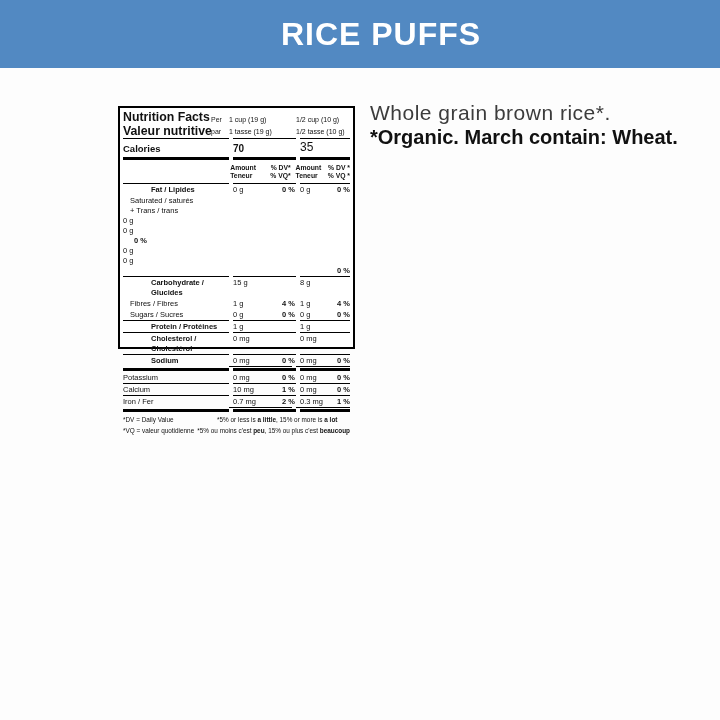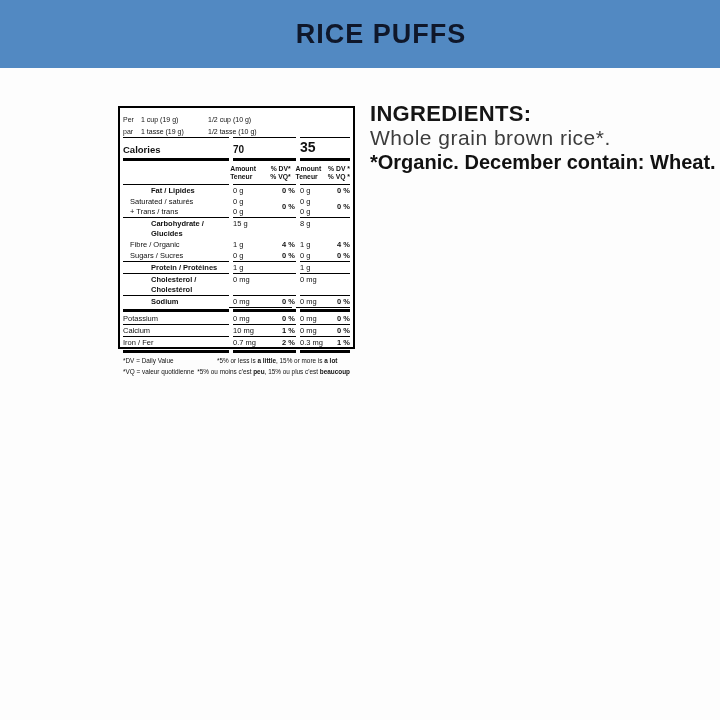--- a/index.html
+++ b/index.html
@@ -11,21 +11,21 @@
     overflow:hidden;
     color:#1a1a1a;
   }
   
   .header-bar{
     position:absolute;left:0;top:0;width:720px;height:68px;
     background:#5289c2;
     display:flex;align-items:center;justify-content:center;
   }
   .header-title{
-    color:#0f172a;font-size:27px;font-weight:bold;letter-spacing:1px;margin-left:42px;
+    color:#ffffff;font-size:32px;font-weight:bold;letter-spacing:1px;margin-left:42px;
   }
   
   .nft{
     position:absolute;left:118px;top:106px;width:237px;height:243px;
     box-sizing:border-box;
     border:2px solid #000;background:#fff;
     padding:3px 3px 2px 3px;
     color:#111;
     display:flex;flex-direction:column;
   }
@@ -47,41 +47,41 @@
   .bar{margin:1px 0;}
   .bar div{height:3px;}
   .bar .s1,.bar .s2,.bar .s3{background:#000;}
   .rule-cols .s1{width:106px;}
   .rule-cols .s2{width:63px;height:1px;background:#000;}
   .rule-cols .s3{flex:1;height:1px;background:#000;}
   
   .cal-row{display:flex;align-items:flex-end;padding:1px 0 2px 0;}
   .cal-row .name{width:110px;font-weight:bold;font-size:9.5px;}
   .cal-row .v1{width:67px;font-weight:bold;font-size:10px;}
-  .cal-row .v2{flex:1;font-weight:bold;font-size:14px;}
+  .cal-row .v2{flex:1;font-weight:normal;font-size:12px;}
   
   .colhead{display:flex;font-size:6.8px;font-weight:bold;line-height:8.5px;padding:2.5px 0 2px 0;}
   .colhead .name{width:110px;}
   .colhead .a1{width:38px;}
   .colhead .d1{width:24px;text-align:right;white-space:nowrap;}
   .colhead .g{width:5px;}
   .colhead .a2{width:33px;}
   .colhead .d2{flex:1;text-align:right;white-space:nowrap;}
   
   .nrow{display:flex;font-size:7.5px;line-height:10px;padding:1px 0 0 0;}
   .nrow .name{width:110px;}
   .nrow .name.b{font-weight:bold;padding-left:28px;}
   .nrow .name.i{padding-left:7px;}
   .nrow .a1{width:38px;}
   .nrow .d1{width:24px;text-align:right;font-weight:bold;}
   .nrow .g{width:5px;}
   .nrow .a2{width:33px;}
   .nrow .d2{flex:1;text-align:right;font-weight:bold;}
   
-  .strow{display:flex;font-size:7.5px;line-height:10px;padding:1px 0 0 0;}
+  .strow{display:flex;font-size:7.5px;line-height:10px;padding:1px 0 0 0;flex-direction:column;}
   .strow .name{width:110px;padding-left:7px;}
   .strow .a1{width:38px;}
   .strow .d1{width:24px;display:flex;align-items:center;justify-content:flex-end;font-weight:bold;}
   .strow .g{width:5px;}
   .strow .a2{width:33px;}
   .strow .d2{flex:1;display:flex;align-items:center;justify-content:flex-end;font-weight:bold;}
   
   .foot{display:flex;font-size:6.4px;line-height:9px;padding-top:2px;}
   .foot .left{width:94px;white-space:nowrap;}
   .foot .right{flex:1;white-space:nowrap;}
@@ -95,20 +95,24 @@
 </head>
 <body>
 
 <div class="header-bar">
   <div class="header-title">RICE PUFFS</div>
 </div>
 
 <div class="nft">
 
   <div class="nft-head">
+    <div class="nft-titles">
+      <div>Nutrition Facts</div>
+      <div>Valeur nutritive</div>
+    </div>
     <div class="nft-per">
       <div>Per</div>
       <div>par</div>
     </div>
     <div class="nft-s1">
       <div>1 cup (19 g)</div>
       <div>1 tasse (19 g)</div>
     </div>
     <div class="nft-s2">
       <div>1/2 cup (10 g)</div>
@@ -205,21 +209,21 @@
   <div class="nrow">
     <div class="name b">Carbohydrate / Glucides</div>
     <div class="a1">15 g</div>
     <div class="d1"></div>
     <div class="g"></div>
     <div class="a2">8 g</div>
     <div class="d2"></div>
   </div>
 
   <div class="nrow">
-    <div class="name i">Fibre / Organic</div>
+    <div class="name i">Fibres / Fibres</div>
     <div class="a1">1 g</div>
     <div class="d1">4 %</div>
     <div class="g"></div>
     <div class="a2">1 g</div>
     <div class="d2">4 %</div>
   </div>
 
   <div class="nrow">
     <div class="name i">Sugars / Sucres</div>
     <div class="a1">0 g</div>
@@ -356,16 +360,15 @@
     <div class="right"><span>*5% or less is </span><b>a little</b><span>, 15% or more is </span><b>a lot</b></div>
   </div>
   <div class="foot">
     <div class="left">*VQ = valeur quotidienne</div>
     <div class="right"><span>*5% ou moins c'est </span><b>peu</b><span>, 15% ou plus c'est </span><b>beaucoup</b></div>
   </div>
 
 </div>
 
 <div class="ingredients">
-  <div class="ing-heading">INGREDIENTS:</div>
   <div class="ing-line1">Whole grain brown rice*.</div>
-  <div class="ing-line2">*Organic. December contain: Wheat.</div>
+  <div class="ing-line2">*Organic. March contain: Wheat.</div>
 </div>
 
 </body></html>

